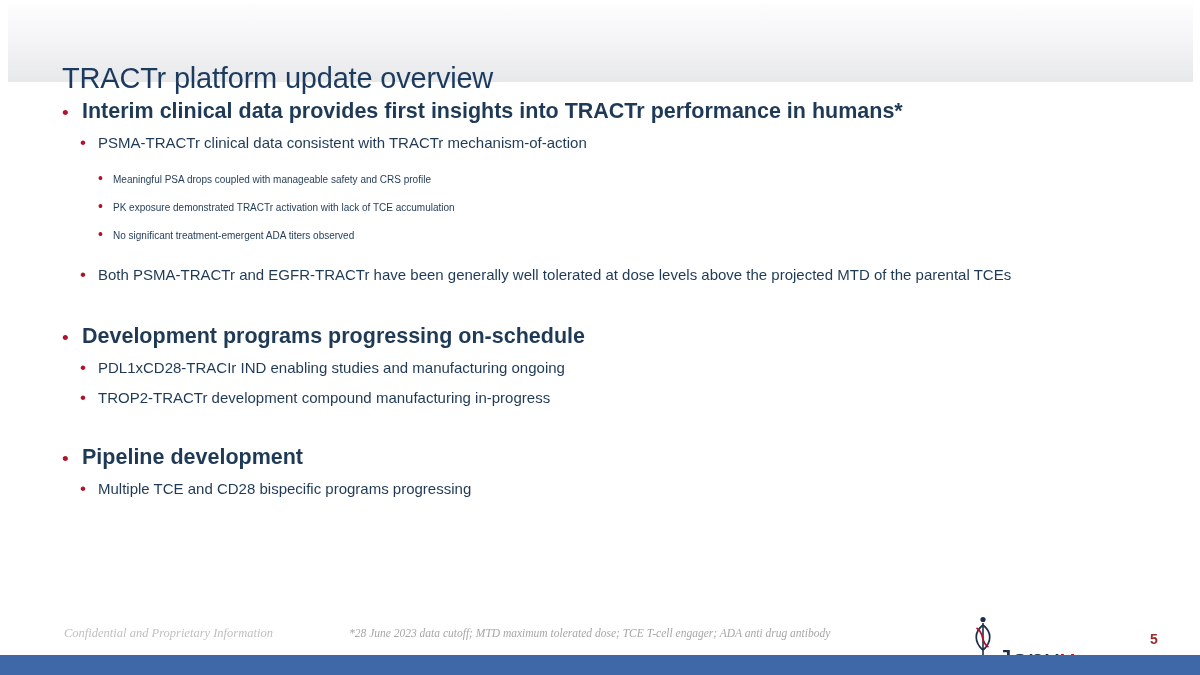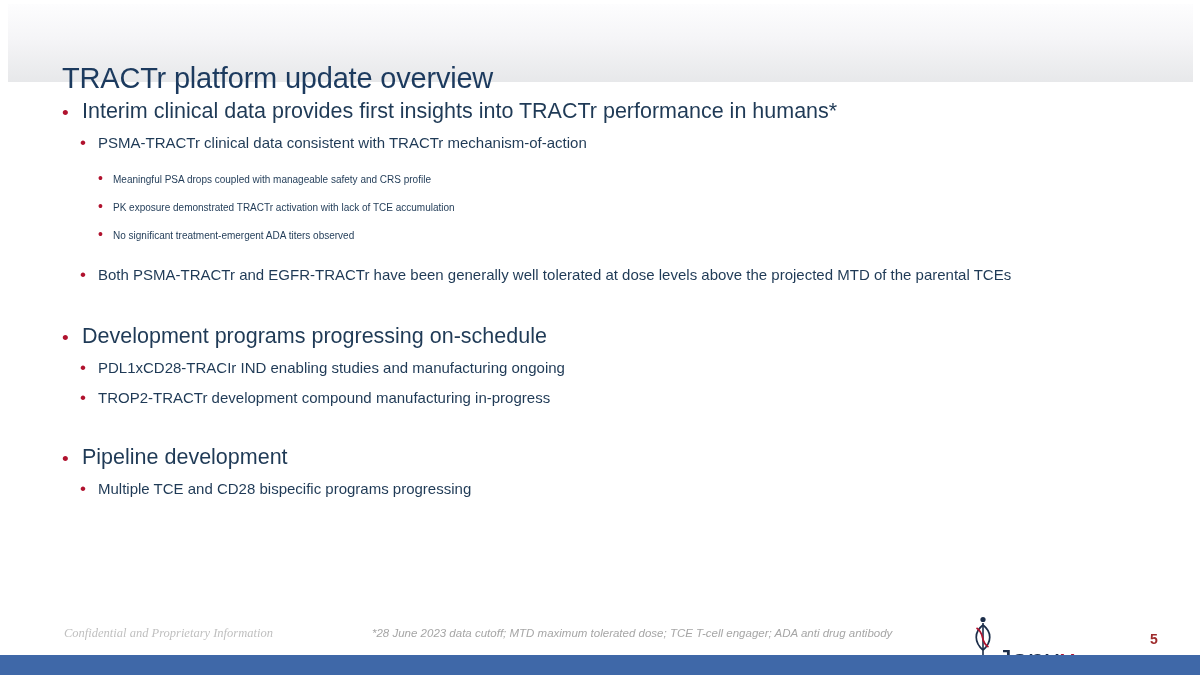--- a/index.html
+++ b/index.html
@@ -77,20 +77,21 @@
   }
   .lvl1 .marker {
     left: 0px;
     top: 7px;
     font-size: 19px;
   }
   .lvl1 .txt {
     padding-left: 20px;
     font-size: 21.5px;
     line-height: 31px;
+    font-weight: bold;
   }
 
   
   .lvl2 {
     margin-left: 80px;
     margin-bottom: 3px;
   }
   .lvl2 .marker {
     left: 0px;
     top: 5px;
@@ -138,23 +139,23 @@
     top: 14px;
     font-family: "Liberation Serif", serif;
     font-style: italic;
     font-size: 12.5px;
     color: #bfbfbf;
     white-space: nowrap;
   }
 
   .footnote {
     position: absolute;
-    left: 372px;
+    left: 349px;
     top: 15px;
-    font-family: Liberation Sans, sans-serif;
+    font-family: Liberation Serif, serif;
     font-style: italic;
     font-size: 11.5px;
     color: #a6a6a6;
     white-space: nowrap;
   }
 
   .logo {
     position: absolute;
     left: 966px;
     top: 2px;

